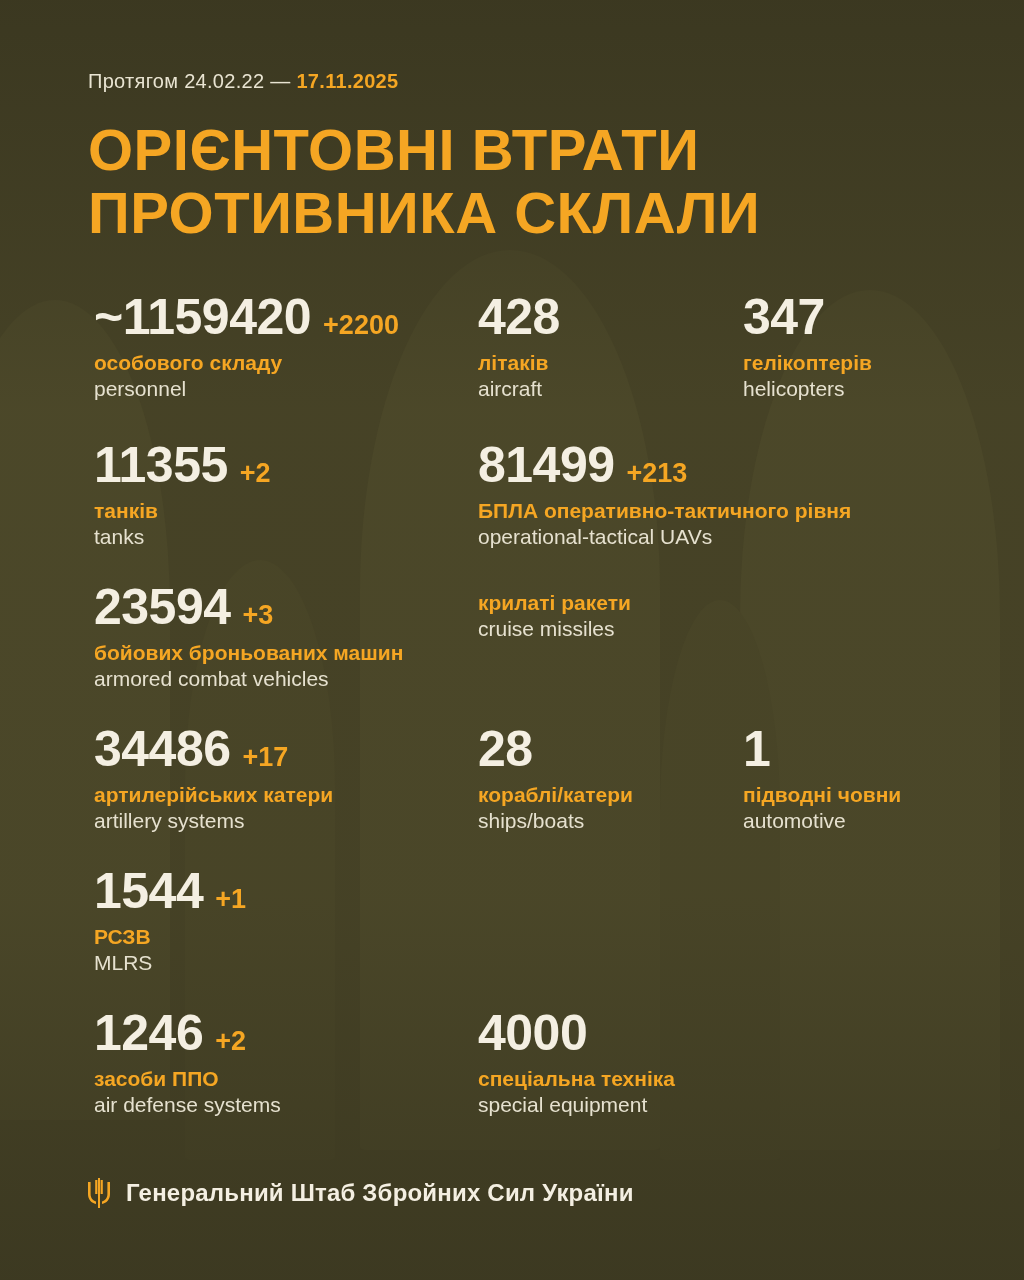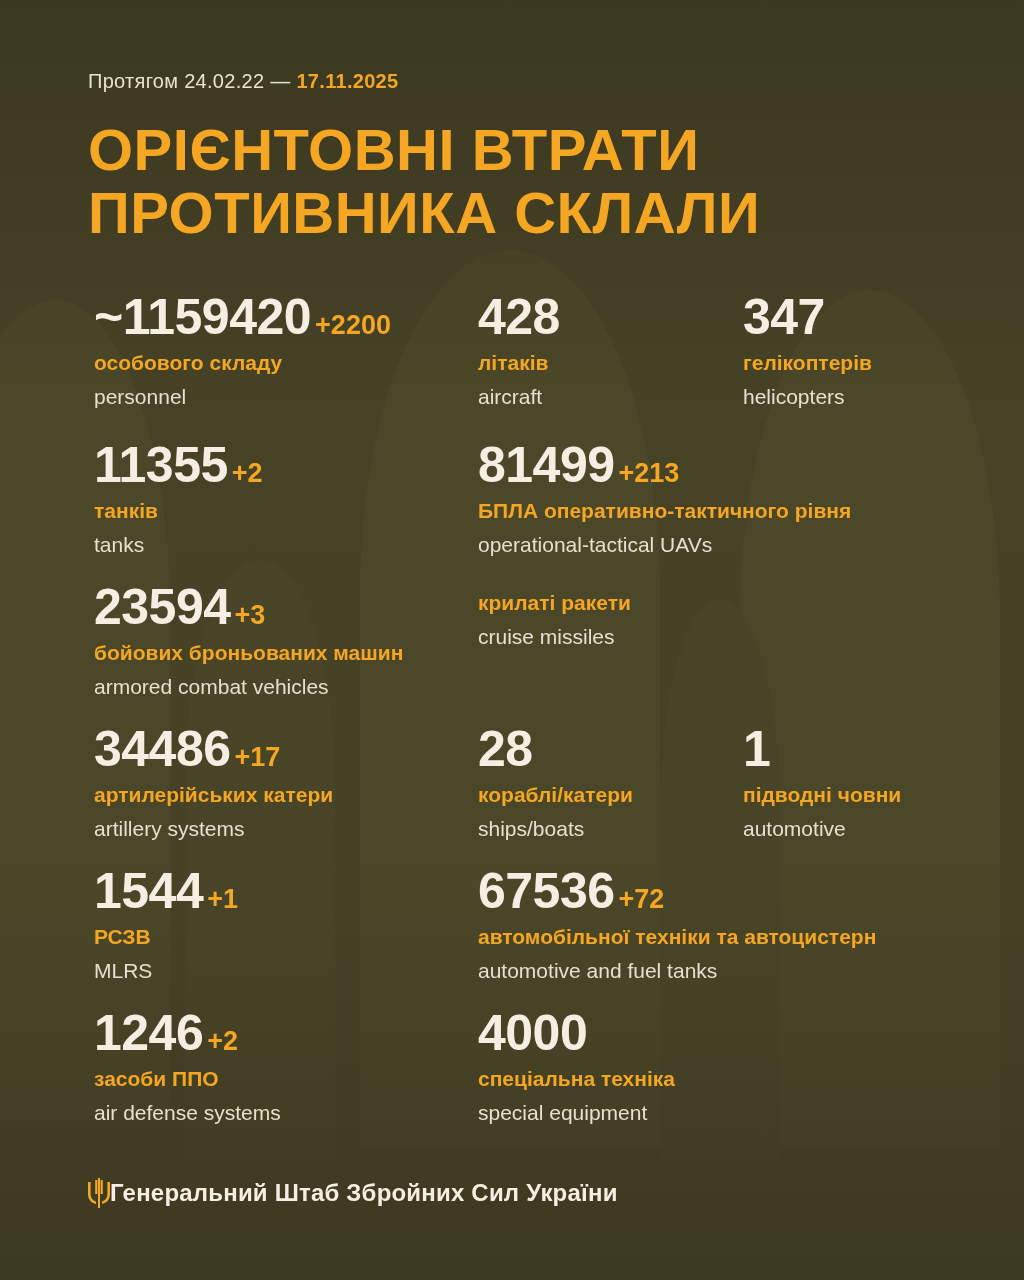--- a/index.html
+++ b/index.html
@@ -77,21 +77,21 @@
     position: relative;
     height: 820px;
   }
 
   .stat {
     position: absolute;
   }
   .stat .numrow {
     display: flex;
     align-items: baseline;
-    gap: 4px;
+    gap: 12px;
     white-space: nowrap;
   }
   .stat .value {
     color: #f4efe2;
     font-size: 50px;
     font-weight: bold;
     letter-spacing: -0.5px;
     line-height: 1;
   }
   .stat .delta {
@@ -103,21 +103,21 @@
   .stat .label-ua {
     color: #f5a623;
     font-size: 21px;
     font-weight: bold;
     margin-top: 9px;
     white-space: nowrap;
   }
   .stat .label-en {
     color: #e6e1cf;
     font-size: 21px;
-    margin-top: 10px;
+    margin-top: 2px;
     white-space: nowrap;
   }
 
   
   .c1 { left: 6px; }
   .c2 { left: 390px; }
   .c3 { left: 655px; }
 
   
   .r1 { top: 0px; }
@@ -127,20 +127,21 @@
   .r5 { top: 574px; }
   .r6 { top: 716px; }
 
   
   .footer {
     position: absolute;
     left: 88px;
     bottom: 72px;
     display: flex;
     align-items: center;
+    gap: 16px;
   }
   .trident {
     width: 22px;
     height: 30px;
     flex: none;
   }
   .footer-text {
     color: #f4efe2;
     font-size: 24px;
     font-weight: bold;
@@ -261,28 +262,20 @@
 
     <div class="stat c1 r5">
       <div class="numrow">
         <span class="value">1544</span>
         <span class="delta">+1</span>
       </div>
       <div class="label-ua">РСЗВ</div>
       <div class="label-en">MLRS</div>
     </div>
 
-    <div class="stat c2 r5">
-      <div class="numrow">
-        <span class="value">67536</span>
-        <span class="delta">+72</span>
-      </div>
-      <div class="label-ua">автомобільної техніки та автоцистерн</div>
-      <div class="label-en">automotive and fuel tanks</div>
-    </div>
 
     <div class="stat c1 r6">
       <div class="numrow">
         <span class="value">1246</span>
         <span class="delta">+2</span>
       </div>
       <div class="label-ua">засоби ППО</div>
       <div class="label-en">air defense systems</div>
     </div>
 

